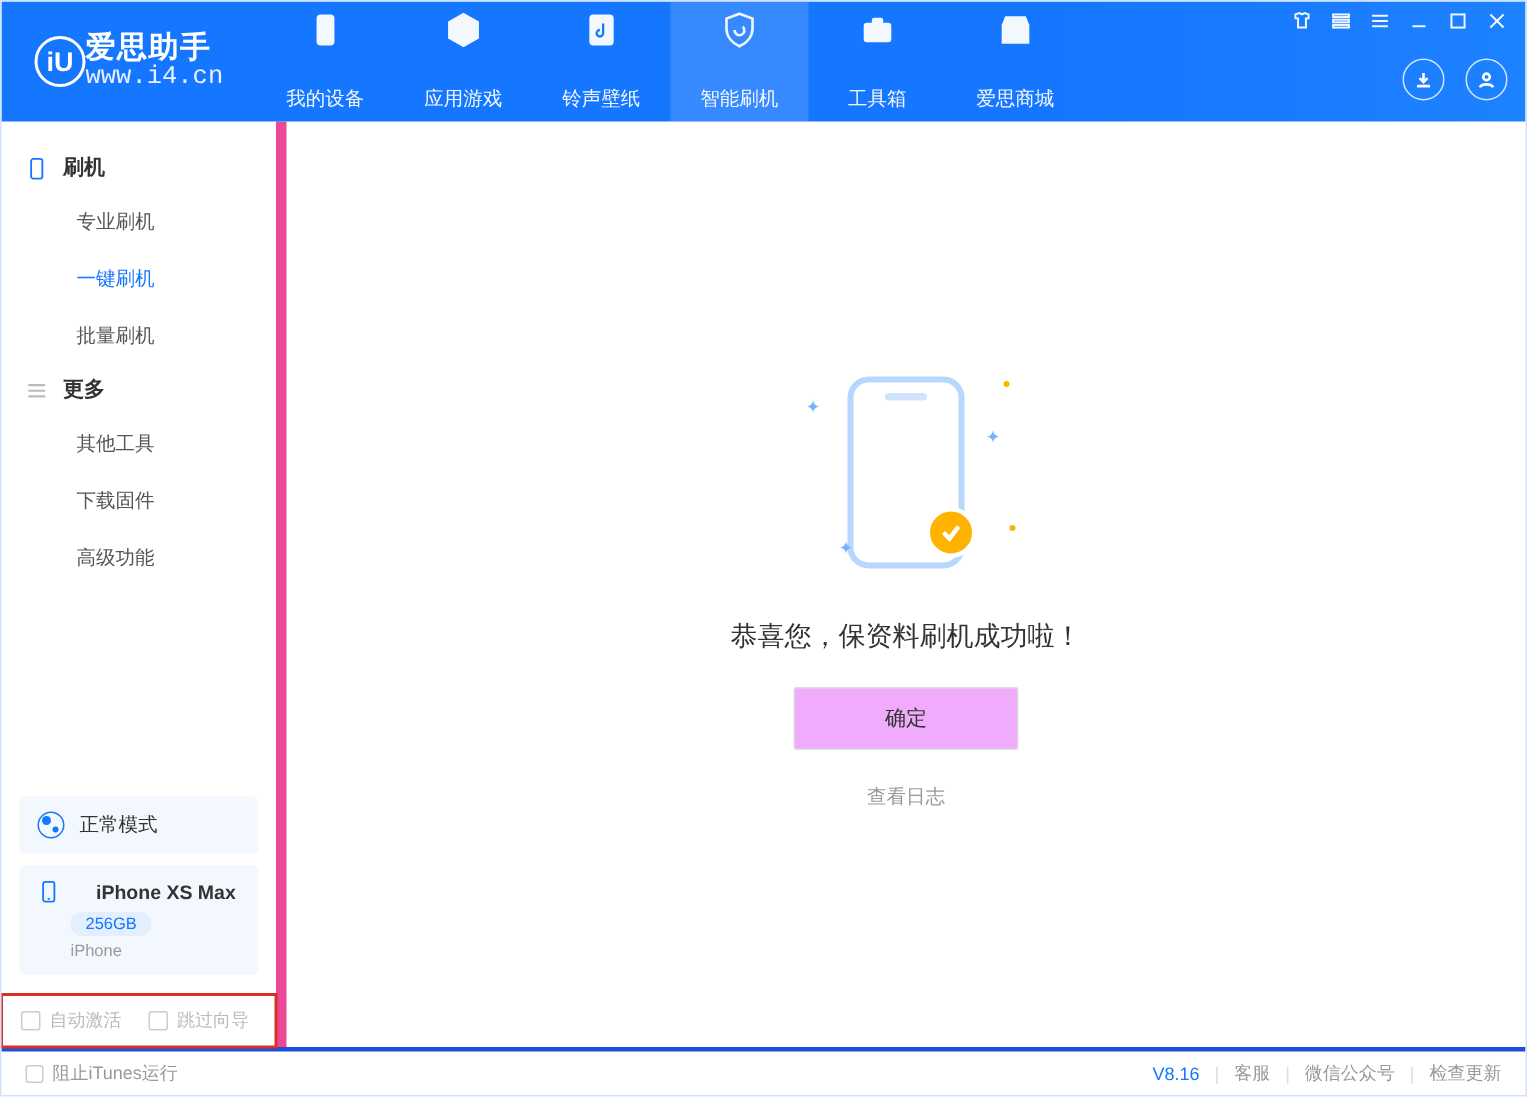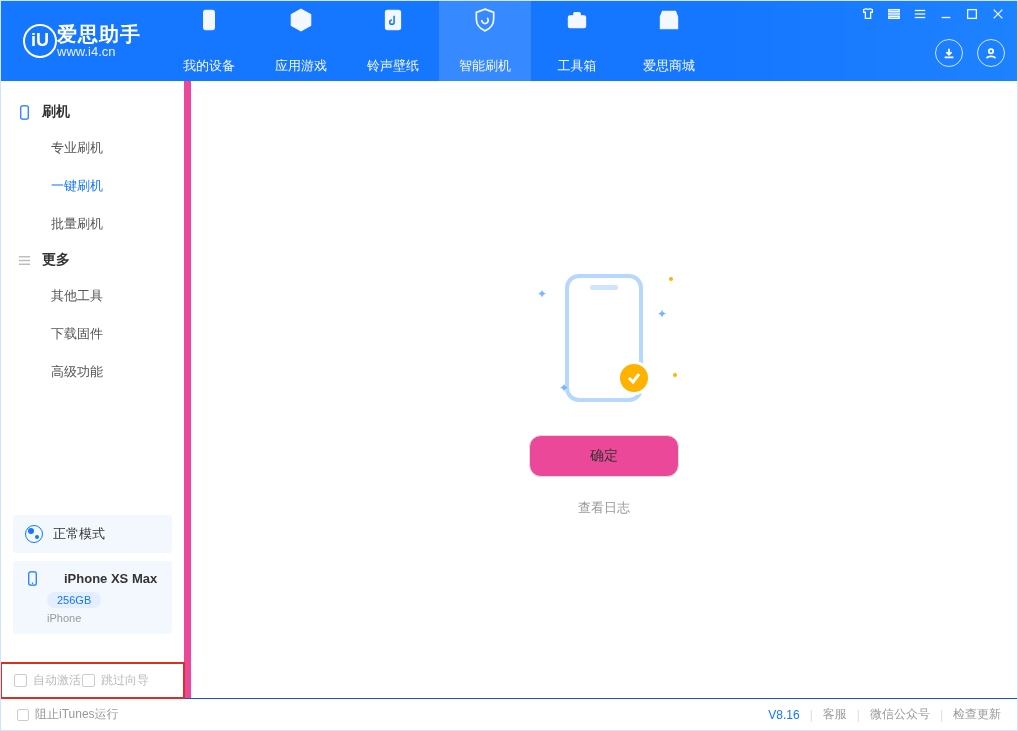--- a/index.html
+++ b/index.html
@@ -2,71 +2,71 @@
 <html><head>
 <meta charset="utf-8">
 <style>
 * { margin: 0; padding: 0; box-sizing: border-box; font-family: "Microsoft YaHei", "PingFang SC", sans-serif; }
 body { background: #fff; width: 1018px; height: 731px; overflow: hidden; border:1px solid #0d6efd33;}
 .header { height: 80px; background: linear-gradient(90deg,#1576ff 0%, #1576ff 70%, #1d82ff 100%); display: flex; align-items: center; color: #fff; position: relative; }
 .logo { display: flex; align-items: center; padding: 0 22px; gap: 0; }
 .logo-icon { width: 34px; height: 34px; border:2.5px solid #fff; border-radius: 50%; display:flex; align-items:center; justify-content:center; font-weight:bold; font-size:18px;}
 .logo-text { line-height: 1.1; }
 .logo-text .cn { font-size: 20px; font-weight:600; letter-spacing:1px;}
-.logo-text .en { font-size: 13px; opacity:.9;}
+.logo-text .en { font-size: 17px; opacity:.9;font-family:Liberation Mono, monospace;}
 .tabs { display:flex; height:100%; }
 .tab { width: 92px; display:flex; flex-direction:column; align-items:center; justify-content:center; gap:24px; font-size:13px; cursor:pointer; opacity:.95;}
 .tab.active { background: rgba(255,255,255,0.15); }
 .tab-icon { width:26px; height:26px; display:flex; align-items:center; justify-content:center;}
 .tab-icon svg { width:26px; height:26px; fill:#fff; stroke:#fff;}
 .header-right { position:absolute; right:12px; top:0; height:100%; display:flex; flex-direction:column; justify-content:space-between; align-items:flex-end; padding:6px 0 14px;}
 .window-controls { display:flex; gap:12px; align-items:center;}
 .window-controls span { width:14px; height:14px; display:flex; align-items:center; justify-content:center; cursor:pointer; opacity:.95;}
 .window-controls svg { width:14px; height:14px; stroke:#fff; fill:none; stroke-width:1.5;}
 .header-circles { display:flex; gap:14px;}
 .circle-btn { width:28px; height:28px; border:1.5px solid rgba(255,255,255,.8); border-radius:50%; display:flex; align-items:center; justify-content:center; cursor:pointer;}
 .circle-btn svg { width:14px; height:14px; stroke:#fff; fill:none; stroke-width:2;}
 
 .body { display:flex; height: calc(100% - 80px - 32px); }
 .sidebar { width: 190px; border-right:7px solid #ec4899; display:flex; flex-direction:column; }
 .sidebar-scroll { flex:1; padding-top:14px;}
 .group-header { display:flex; align-items:center; gap:10px; padding:8px 16px; font-size:14px; color:#333; font-weight:600;}
 .group-header svg { width:15px; height:15px;}
 .sidebar-item { padding:10px 16px 10px 50px; font-size:13px; color:#555; cursor:pointer;}
 .sidebar-item.active { color:#1576ff;}
-.sidebar-bottom { padding:0 12px 28px;}
+.sidebar-bottom { padding:0 12px 12px;}
 .mode-card { background:#f3f8ff; border-radius:3px; padding:10px 12px; display:flex; align-items:center; gap:10px; font-size:13px; color:#333; margin-bottom:8px;}
 .mode-card .dot-icon { width:18px; height:18px; border:1.5px solid #1576ff; border-radius:50%; position:relative;}
 .mode-card .dot-icon::before,.mode-card .dot-icon::after{content:"";position:absolute;background:#1576ff;border-radius:50%;}
 .mode-card .dot-icon::before{width:6px;height:6px;left:2px;top:2px;}
 .mode-card .dot-icon::after{width:4px;height:4px;right:3px;bottom:3px;}
 .device-card { background:#f3f8ff; border-radius:3px; padding:10px 12px;}
 .device-card .line1 { display:flex; align-items:center; gap:24px; font-size:13px; font-weight:600; color:#333;}
 .device-card .phone-ic { width:15px; height:15px;}
 .device-card .storage { display:inline-block; margin-top:6px; background:#e3efff; color:#1576ff; font-size:11px; padding:2px 10px; border-radius:10px; margin-left:22px;}
 .device-card .type { font-size:11px; color:#999; margin-top:4px; margin-left:22px;}
-.sidebar-checks { border:2px solid #d93025; padding:8px 12px; display:flex; gap:1px; align-items:flex-end; margin:0 -1px -1px;}
+.sidebar-checks { border:2px solid #d93025; padding:8px 12px; display:flex; gap:18px; align-items:flex-end; margin:0 -1px -1px;}
 .chk { display:flex; align-items:center; gap:6px; font-size:12px; color:#bbb; cursor:pointer;}
 .chk .box { width:13px; height:13px; border:1px solid #ccc; border-radius:2px;}
 
 .main { flex:1; display:flex; align-items:center; justify-content:center; flex-direction:column; gap:22px;}
 .illus { width:150px; height:150px; position:relative; display:flex; align-items:center; justify-content:center;}
 .phone-outline { width:78px; height:128px; border:4px solid #b8d7ff; border-radius:14px; background:#fff; position:relative;}
 .phone-outline::before{content:"";position:absolute;top:7px;left:50%;transform:translateX(-50%);width:28px;height:5px;background:#cfe3ff;border-radius:3px;}
 .check-badge { position:absolute; bottom:18px; right:28px; width:34px; height:34px; background:#ffb300; border-radius:50%; display:flex; align-items:center; justify-content:center; border:3px solid #fff;}
 .check-badge svg{width:16px;height:16px;stroke:#fff;stroke-width:3;fill:none;}
 .spark{position:absolute;color:#79b4ff;font-size:12px;}
 .spark.s1{left:8px;top:24px;} .spark.s2{right:12px;top:44px;} .spark.s3{left:30px;bottom:18px;}
 .dotx{position:absolute;width:4px;height:4px;background:#ffb300;border-radius:50%;}
 .dotx.d1{right:6px;top:14px;} .dotx.d2{right:2px;bottom:36px;}
 .success-text { font-size:18px; color:#333; font-weight:500;}
-.ok-btn { width:150px; height:42px; border:1px solid #ddd; background:#ec4899; font-size:14px; color:#333; cursor:pointer; border-radius:12px;}
+.ok-btn { width:150px; height:42px; border:1px solid #ddd; background:#f0abfc; font-size:14px; color:#333; cursor:pointer; border-radius:2px;}
 .log-link { font-size:13px; color:#999; text-decoration:none; cursor:pointer;}
 
-.statusbar { height:32px; border-top:1px solid #1d4ed8; display:flex; align-items:center; padding:0 16px; font-size:12px; color:#999; justify-content:space-between;}
+.statusbar { height:32px; border-top:3px solid #1d4ed8; display:flex; align-items:center; padding:0 16px; font-size:12px; color:#999; justify-content:space-between;}
 .statusbar .left { display:flex; align-items:center; gap:6px;}
 .statusbar .left .box{width:12px;height:12px;border:1px solid #ccc;border-radius:2px;}
 .statusbar .right { display:flex; align-items:center; gap:10px;}
 .statusbar .right span { cursor:pointer;}
 .statusbar .sep { color:#ddd;}
 .statusbar .ver { color:#1576ff;margin-left:36px;}
 </style>
 </head>
 <body>
 
@@ -245,20 +245,21 @@
           <svg viewBox="0 0 16 16">
             <polyline points="3,8 7,12 13,4"></polyline>
           </svg>
         </div>
       <span class="spark s1">✦</span>
       <span class="spark s2">✦</span>
       <span class="spark s3">✦</span>
       <span class="dotx d1"></span>
       <span class="dotx d2"></span>
     </div>
+    <div class="success-text">恭喜您，保资料刷机成功啦！</div>
     <button class="ok-btn">确定</button>
     <a class="log-link">查看日志</a>
   </div>
 </div>
 
 <div class="statusbar">
   <label class="left">
       <span class="box"></span>
       <span>阻止iTunes运行</span>
     </label>

